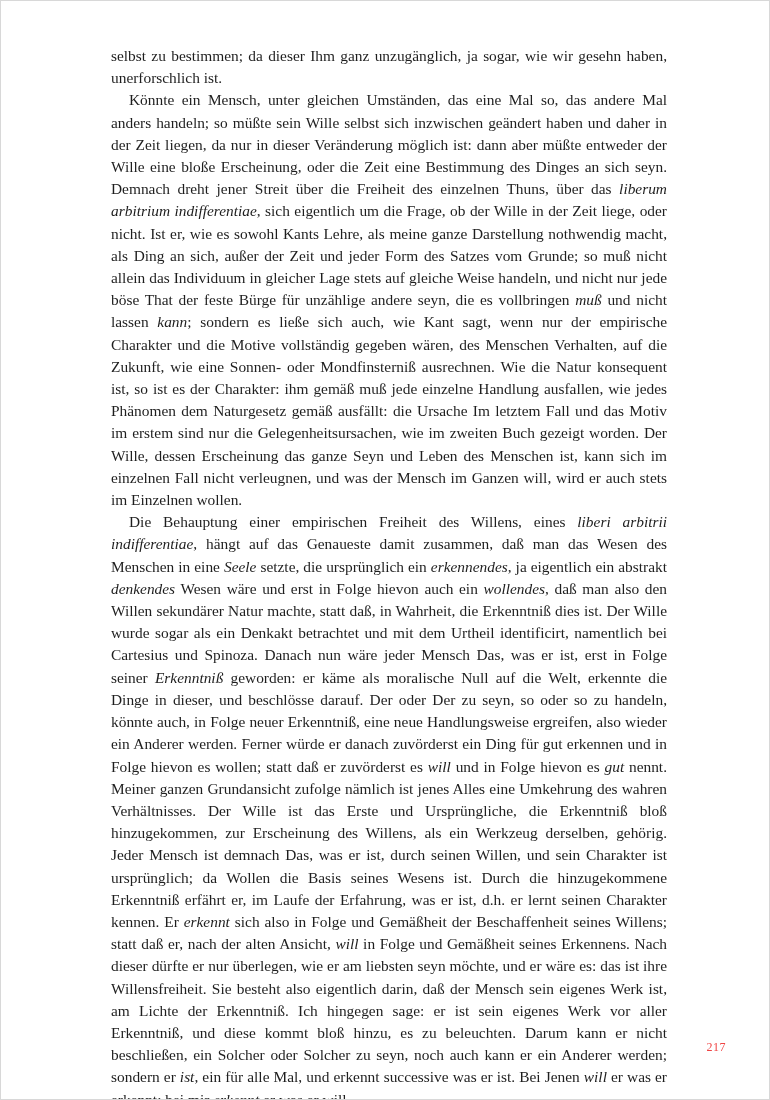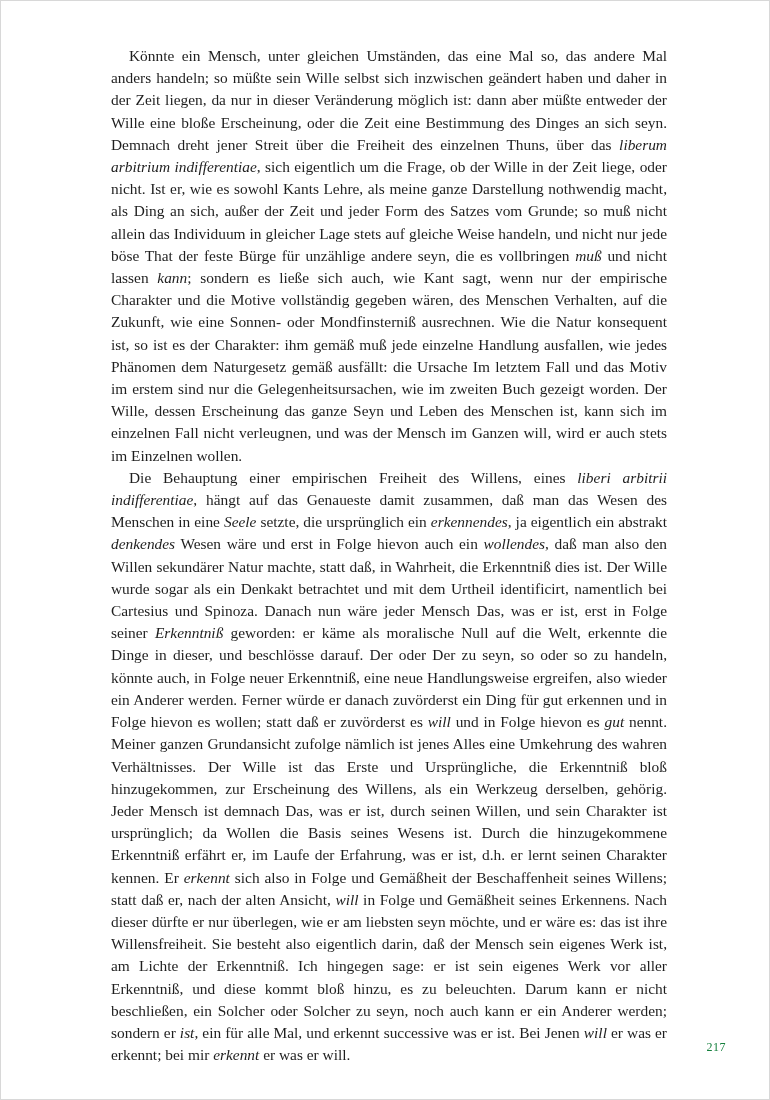--- a/index.html
+++ b/index.html
@@ -37,26 +37,27 @@
   }
   .para em {
     font-style: italic;
   }
   .page-number {
     position: absolute;
     right: 43px;
     bottom: 46px;
     font-size: 12px;
     line-height: 12px;
-    color: #15803d;
+    color: #ef4444;
     letter-spacing: 0.5px;
   }
 </style>
 </head>
 <body>
 
 <div class="page">
   <div class="text-block">
+      <p class="para"><span>selbst zu bestimmen; da dieser Ihm ganz unzugänglich, ja sogar, wie wir gesehn haben, unerforschlich ist.</span></p>
       <p class="para indent"><span>Könnte ein Mensch, unter gleichen Umständen, das eine Mal so, das andere Mal anders handeln; so müßte sein Wille selbst sich inzwischen geändert haben und daher in der Zeit liegen, da nur in dieser Veränderung möglich ist: dann aber müßte entweder der Wille eine bloße Erscheinung, oder die Zeit eine Bestimmung des Dinges an sich seyn. Demnach dreht jener Streit über die Freiheit des einzelnen Thuns, über das </span><em>liberum arbitrium indifferentiae</em><span>, sich eigentlich um die Frage, ob der Wille in der Zeit liege, oder nicht. Ist er, wie es sowohl Kants Lehre, als meine ganze Darstellung nothwendig macht, als Ding an sich, außer der Zeit und jeder Form des Satzes vom Grunde; so muß nicht allein das Individuum in gleicher Lage stets auf gleiche Weise handeln, und nicht nur jede böse That der feste Bürge für unzählige andere seyn, die es vollbringen </span><em>muß</em><span> und nicht lassen </span><em>kann</em><span>; sondern es ließe sich auch, wie Kant sagt, wenn nur der empirische Charakter und die Motive vollständig gegeben wären, des Menschen Verhalten, auf die Zukunft, wie eine Sonnen- oder Mondfinsterniß ausrechnen. Wie die Natur konsequent ist, so ist es der Charakter: ihm gemäß muß jede einzelne Handlung ausfallen, wie jedes Phänomen dem Naturgesetz gemäß ausfällt: die Ursache Im letztem Fall und das Motiv im erstem sind nur die Gelegenheitsursachen, wie im zweiten Buch gezeigt worden. Der Wille, dessen Erscheinung das ganze Seyn und Leben des Menschen ist, kann sich im einzelnen Fall nicht verleugnen, und was der Mensch im Ganzen will, wird er auch stets im Einzelnen wollen.</span></p>
       <p class="para indent"><span>Die Behauptung einer empirischen Freiheit des Willens, eines </span><em>liberi arbitrii indifferentiae</em><span>, hängt auf das Genaueste damit zusammen, daß man das Wesen des Menschen in eine </span><em>Seele</em><span> setzte, die ursprünglich ein </span><em>erkennendes</em><span>, ja eigentlich ein abstrakt </span><em>denkendes</em><span> Wesen wäre und erst in Folge hievon auch ein </span><em>wollendes</em><span>, daß man also den Willen sekundärer Natur machte, statt daß, in Wahrheit, die Erkenntniß dies ist. Der Wille wurde sogar als ein Denkakt betrachtet und mit dem Urtheil identificirt, namentlich bei Cartesius und Spinoza. Danach nun wäre jeder Mensch Das, was er ist, erst in Folge seiner </span><em>Erkenntniß</em><span> geworden: er käme als moralische Null auf die Welt, erkennte die Dinge in dieser, und beschlösse darauf. Der oder Der zu seyn, so oder so zu handeln, könnte auch, in Folge neuer Erkenntniß, eine neue Handlungsweise ergreifen, also wieder ein Anderer werden. Ferner würde er danach zuvörderst ein Ding für gut erkennen und in Folge hievon es wollen; statt daß er zuvörderst es </span><em>will</em><span> und in Folge hievon es </span><em>gut</em><span> nennt. Meiner ganzen Grundansicht zufolge nämlich ist jenes Alles eine Umkehrung des wahren Verhältnisses. Der Wille ist das Erste und Ursprüngliche, die Erkenntniß bloß hinzugekommen, zur Erscheinung des Willens, als ein Werkzeug derselben, gehörig. Jeder Mensch ist demnach Das, was er ist, durch seinen Willen, und sein Charakter ist ursprünglich; da Wollen die Basis seines Wesens ist. Durch die hinzugekommene Erkenntniß erfährt er, im Laufe der Erfahrung, was er ist, d.h. er lernt seinen Charakter kennen. Er </span><em>erkennt</em><span> sich also in Folge und Gemäßheit der Beschaffenheit seines Willens; statt daß er, nach der alten Ansicht, </span><em>will</em><span> in Folge und Gemäßheit seines Erkennens. Nach dieser dürfte er nur überlegen, wie er am liebsten seyn möchte, und er wäre es: das ist ihre Willensfreiheit. Sie besteht also eigentlich darin, daß der Mensch sein eigenes Werk ist, am Lichte der Erkenntniß. Ich hingegen sage: er ist sein eigenes Werk vor aller Erkenntniß, und diese kommt bloß hinzu, es zu beleuchten. Darum kann er nicht beschließen, ein Solcher oder Solcher zu seyn, noch auch kann er ein Anderer werden; sondern er </span><em>ist</em><span>, ein für alle Mal, und erkennt successive was er ist. Bei Jenen </span><em>will</em><span> er was er erkennt; bei mir </span><em>erkennt</em><span> er was er will.</span></p>
     </div>
   <div class="page-number">217</div>
 </div>
 
 </body></html>

